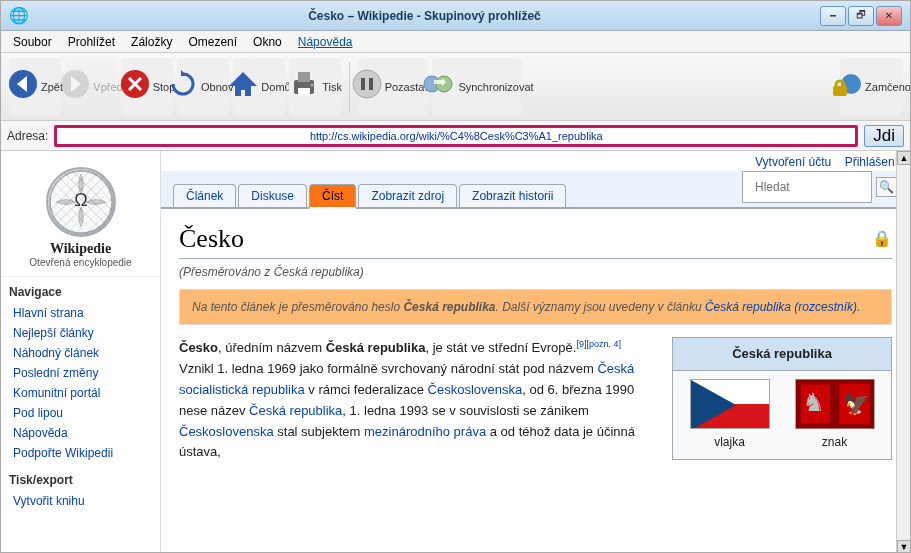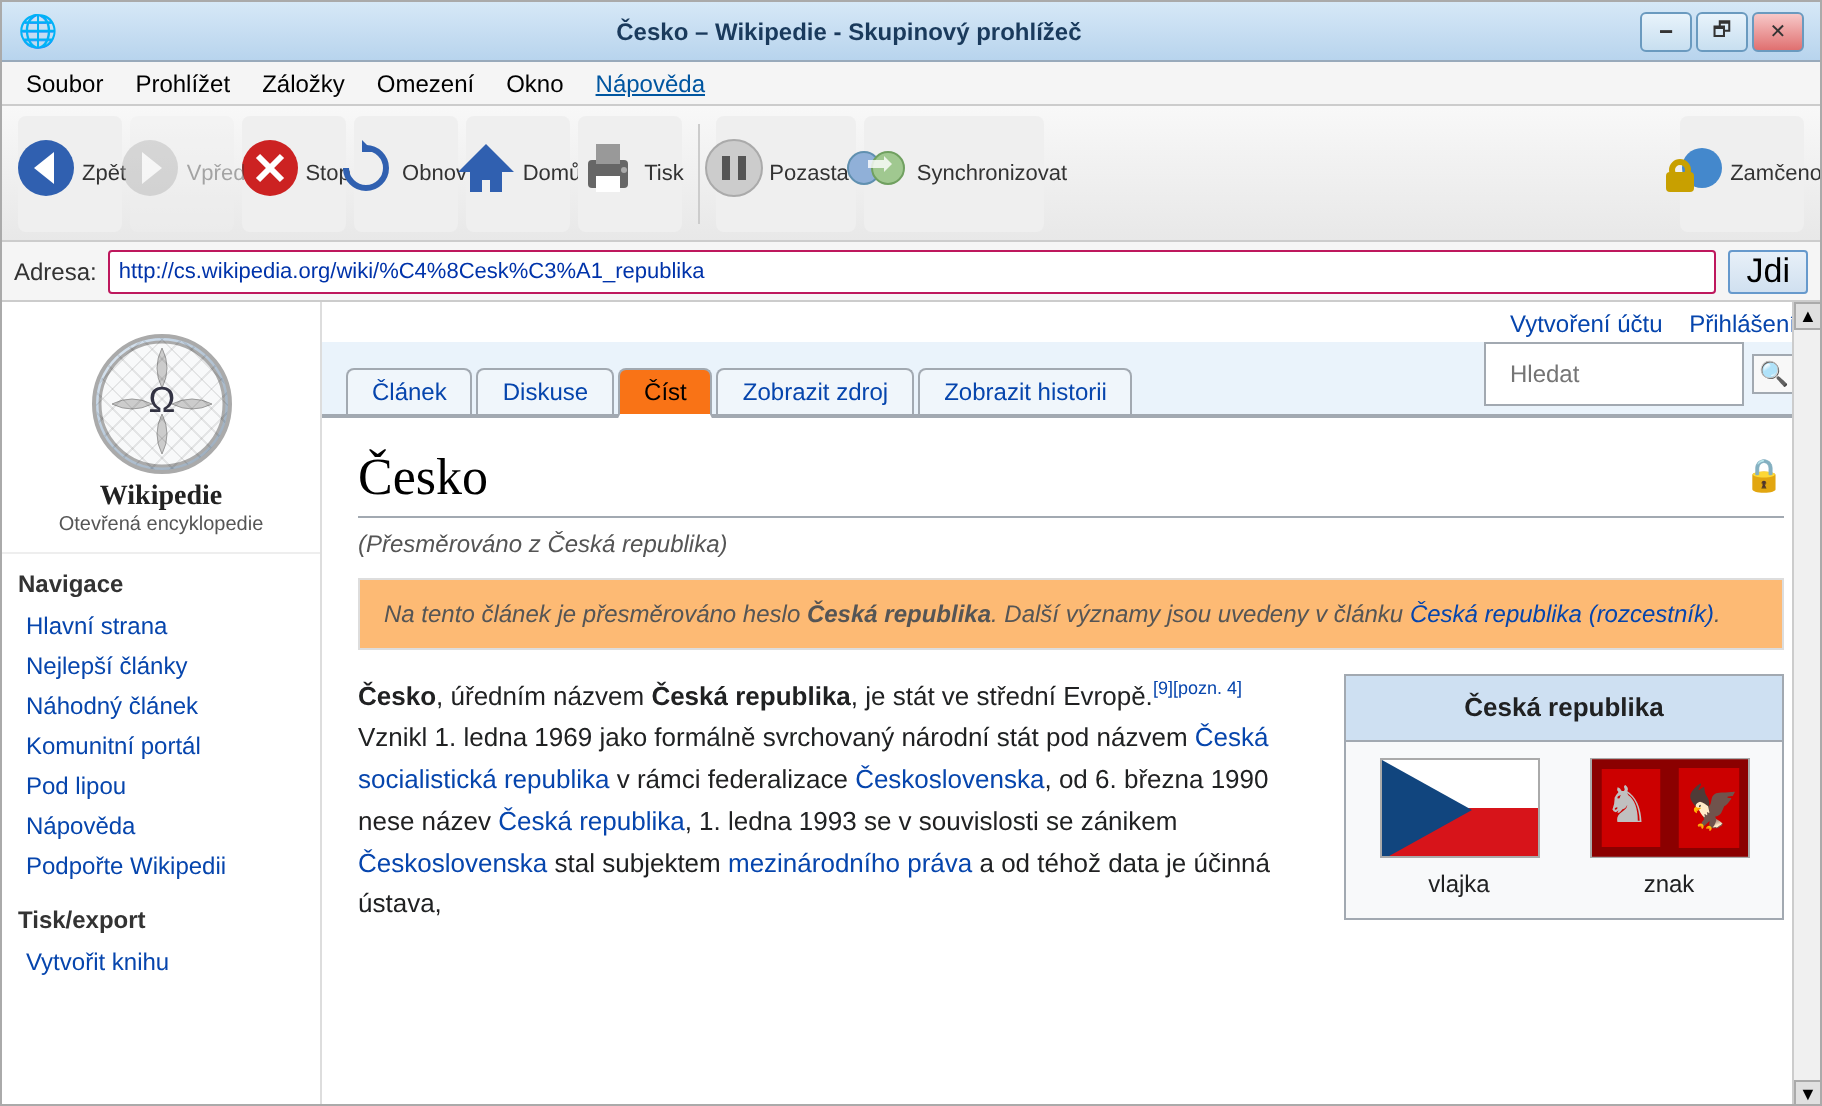--- a/index.html
+++ b/index.html
@@ -82,27 +82,28 @@
       display: flex;
       align-items: center;
       padding: 3px 6px;
       border-bottom: 1px solid #ccc;
       gap: 6px;
     }
     .address-label { font-size: 12px; color: #333; white-space: nowrap; }
     .address-input {
       flex: 1;
       height: 22px;
-      border: 1px solid #be185d;
+      border: 3px solid #be185d;
       border-radius: 2px;
       padding: 0 4px;
       font-size: 11px;
       color: #0033aa;
       background: #fff;
       outline: none;
+      text-align: center;
     }
     .go-btn {
       height: 22px;
       padding: 0 8px;
       font-size: 17px;
       border: 1px solid #6699cc;
       background: linear-gradient(to bottom, #e8f0f8, #d0e0f0);
       cursor: pointer;
       border-radius: 2px;
     }
@@ -441,20 +442,21 @@
         </svg>
       </div>
       <div class="wiki-name">Wikipedie</div>
       <div class="wiki-tagline">Otevřená encyklopedie</div>
     </div>
     <div class="nav-section">
       <div class="nav-heading">Navigace</div>
       <a class="nav-link">Hlavní strana</a>
       <a class="nav-link">Nejlepší články</a>
       <a class="nav-link">Náhodný článek</a>
+      <a class="nav-link">Poslední změny</a>
       <a class="nav-link">Komunitní portál</a>
       <a class="nav-link">Pod lipou</a>
       <a class="nav-link">Nápověda</a>
       <a class="nav-link">Podpořte Wikipedii</a>
       <div class="nav-heading" style="margin-top:10px;">Tisk/export</div>
       <a class="nav-link">Vytvořit knihu</a>
     </div>
   </div>
 
   <div class="outer-wrapper">

